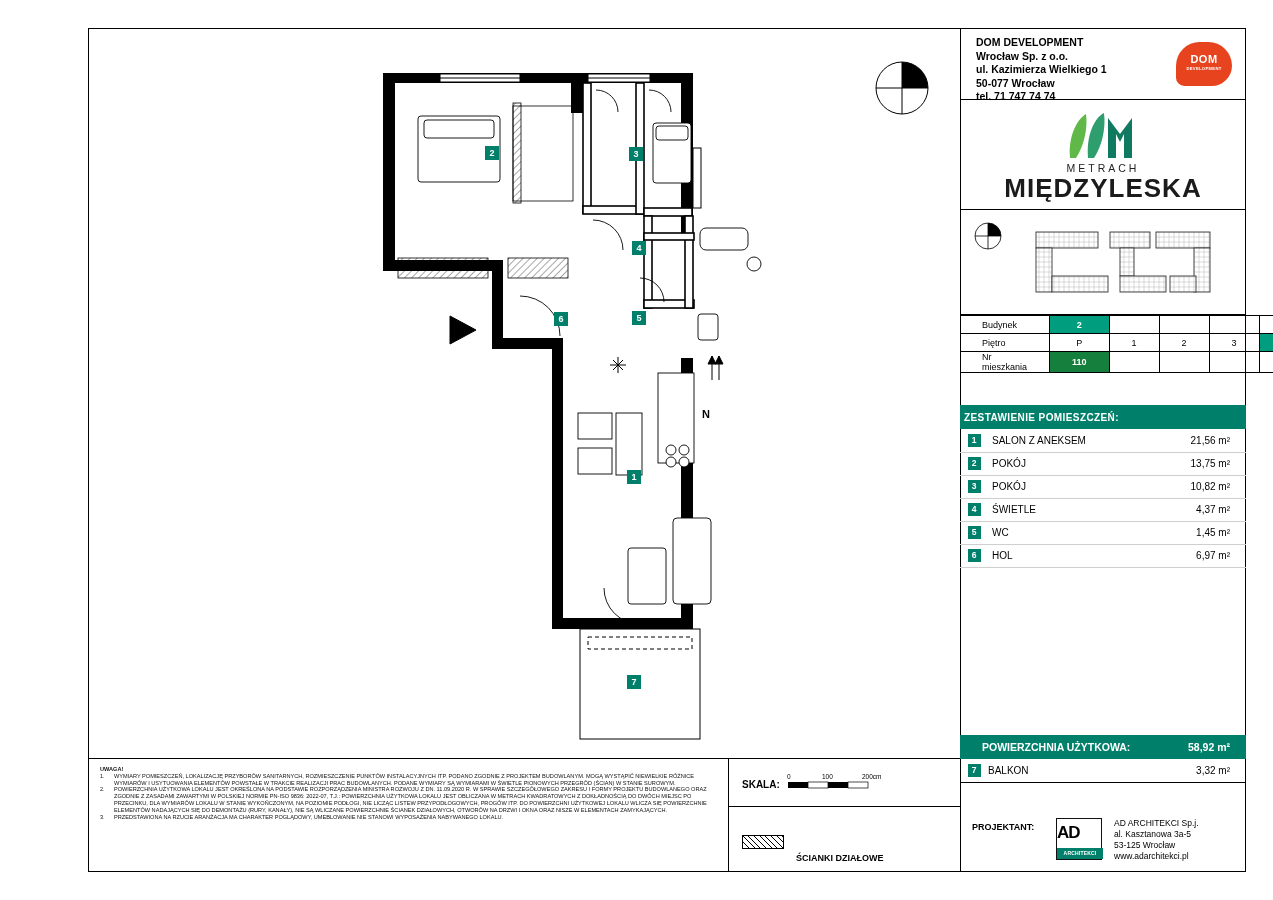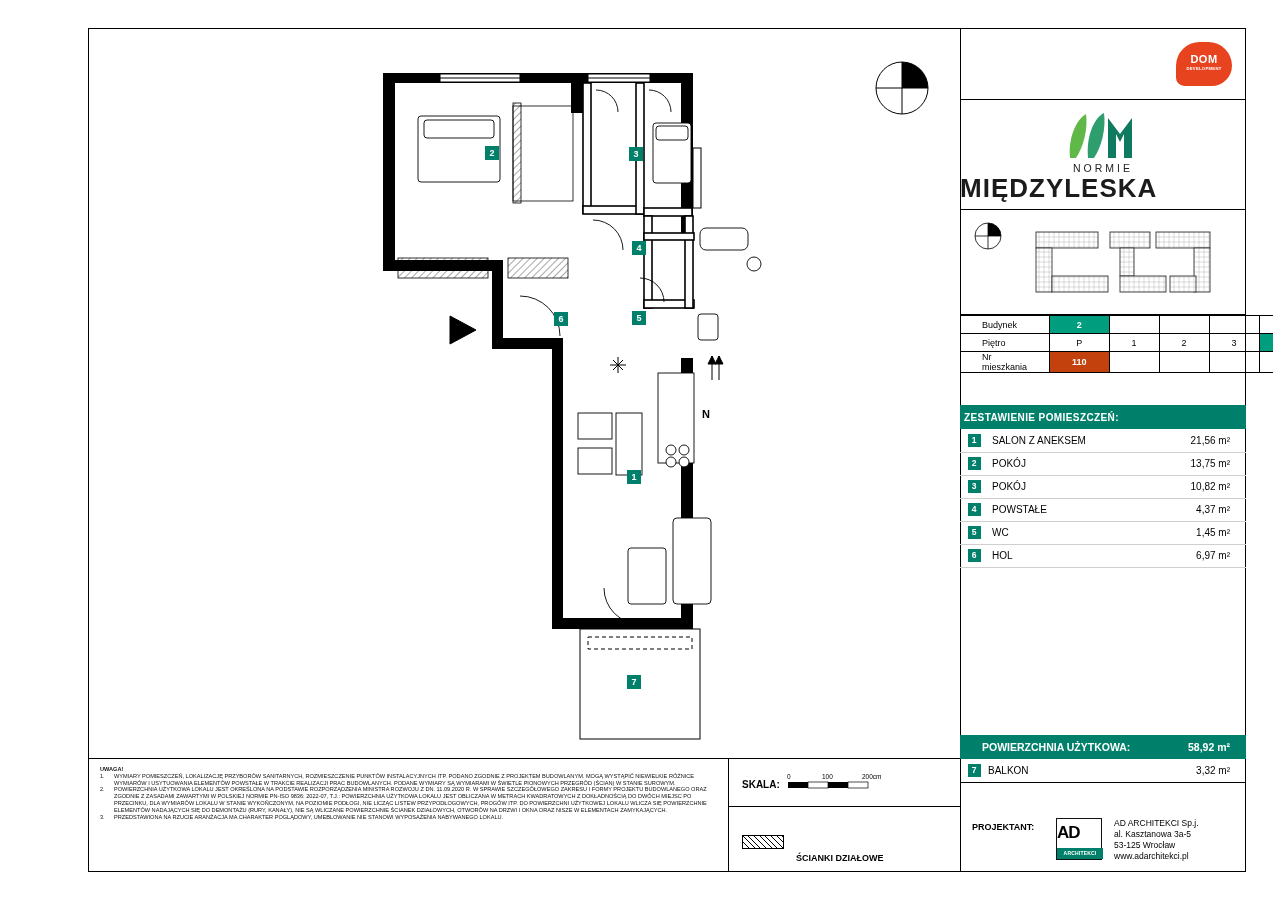--- a/index.html
+++ b/index.html
@@ -66,21 +66,21 @@
   }
   .estate-mark {
     position:absolute; left:50%; top:12px; transform:translateX(-50%);
     width:78px; height:48px;
   }
   .estate-osiedle {
     position:absolute; left:0; top:62px; width:286px; text-align:center;
     font-size:10.5px; letter-spacing:3px; color:#222;
   }
   .estate-name {
-    position:absolute; left:0; top:73px; width:286px; text-align:left;
+    position:absolute; left:0; top:73px; width:286px; text-align:center;
     font-size:26px; font-weight:bold; letter-spacing:1px; color:#1b1b1b;
   }
 
   
   .site-block {
     position:absolute; left:960px; top:210px; width:286px; height:105px;
     border-bottom:1px solid #000;
   }
   .compass-sm {
     position:absolute; left:14px; top:12px; width:28px; height:28px;
@@ -97,21 +97,21 @@
   }
   .info-table td {
     border:1px solid #000; height:18px; padding:0 22px;
     text-align:center;
   }
   .info-table td.lbl {
     text-align:left; width:90px; border-left:none;
   }
   .info-table td.blank { }
   .cell-green { background:#009e7f; color:#fff; font-weight:bold; }
-  .cell-green-lt { background:#c2410c; color:#fff; font-weight:bold; }
+  .cell-green-lt { background:#15803d; color:#fff; font-weight:bold; }
 
   
   .rooms-hdr {
     position:absolute; left:960px; top:405px; width:286px; height:24px;
     background:#00806a; color:#fff;
     font-size:10px; font-weight:bold; letter-spacing:.4px;
     display:flex; align-items:center; padding-left:4px;
   }
   .rooms-table {
     position:absolute; left:960px; top:429px; width:286px;
@@ -329,34 +329,41 @@
   <div class="rl" style="left:627px; top:675px;">7</div>
 
   <svg class="compass-big" viewBox="0 0 56 56">
     <circle cx="28" cy="28" r="26" fill="#fff" stroke="#000" stroke-width="1"></circle>
     <path d="M28,2 A26,26 0 0,1 54,28 L28,28 Z" fill="#000"></path>
     <line x1="2" y1="28" x2="54" y2="28" stroke="#000" stroke-width="1"></line>
     <line x1="28" y1="2" x2="28" y2="54" stroke="#000" stroke-width="1"></line>
   </svg>
 
   <div class="hdr-block">
+    <div class="hdr-text">
+      <div>DOM DEVELOPMENT</div>
+      <div>Wrocław Sp. z o.o.</div>
+      <div>ul. Kazimierza Wielkiego 1</div>
+      <div>50-077 Wrocław</div>
+      <div>tel. 71 747 74 74</div>
+    </div>
     <div class="dom-logo">
       <div class="blob"></div>
       <div class="t1">DOM</div>
       <div class="t2">DEVELOPMENT</div>
     </div>
   </div>
 
   <div class="estate-block">
     <svg class="estate-mark" viewBox="0 0 78 48">
       <path d="M6,46 C4,26 12,8 22,2 C24,16 20,34 12,46 Z" fill="#5fb847"></path>
       <path d="M24,46 C22,24 30,6 40,1 C42,16 38,34 30,46 Z" fill="#2f9e6e"></path>
       <path d="M44,46 L44,6 L56,22 L68,6 L68,46 L60,46 L60,22 L56,30 L52,22 L52,46 Z" fill="#0f7a5f"></path>
     </svg>
-    <div class="estate-osiedle">NORMIE</div>
+    <div class="estate-osiedle">METRACH</div>
     <div class="estate-name">MIĘDZYLESKA</div>
   </div>
 
   <div class="site-block">
     <svg class="compass-sm" viewBox="0 0 28 28">
       <circle cx="14" cy="14" r="13" fill="#fff" stroke="#000" stroke-width="0.8"></circle>
       <path d="M14,1 A13,13 0 0,1 27,14 L14,14 Z" fill="#000"></path>
       <line x1="1" y1="14" x2="27" y2="14" stroke="#000" stroke-width="0.8"></line>
       <line x1="14" y1="1" x2="14" y2="27" stroke="#000" stroke-width="0.8"></line>
     </svg>
@@ -425,21 +432,21 @@
       <td class="nm">POKÓJ</td>
       <td class="ar">13,75 m²</td>
     </tr>
     <tr>
       <td class="num"><span class="badge">3</span></td>
       <td class="nm">POKÓJ</td>
       <td class="ar">10,82 m²</td>
     </tr>
     <tr>
       <td class="num"><span class="badge">4</span></td>
-      <td class="nm">POWSTAŁE</td>
+      <td class="nm">ŚWIETLE</td>
       <td class="ar">4,37 m²</td>
     </tr>
     <tr>
       <td class="num"><span class="badge">5</span></td>
       <td class="nm">WC</td>
       <td class="ar">1,45 m²</td>
     </tr>
     <tr>
       <td class="num"><span class="badge">6</span></td>
       <td class="nm">HOL</td>

